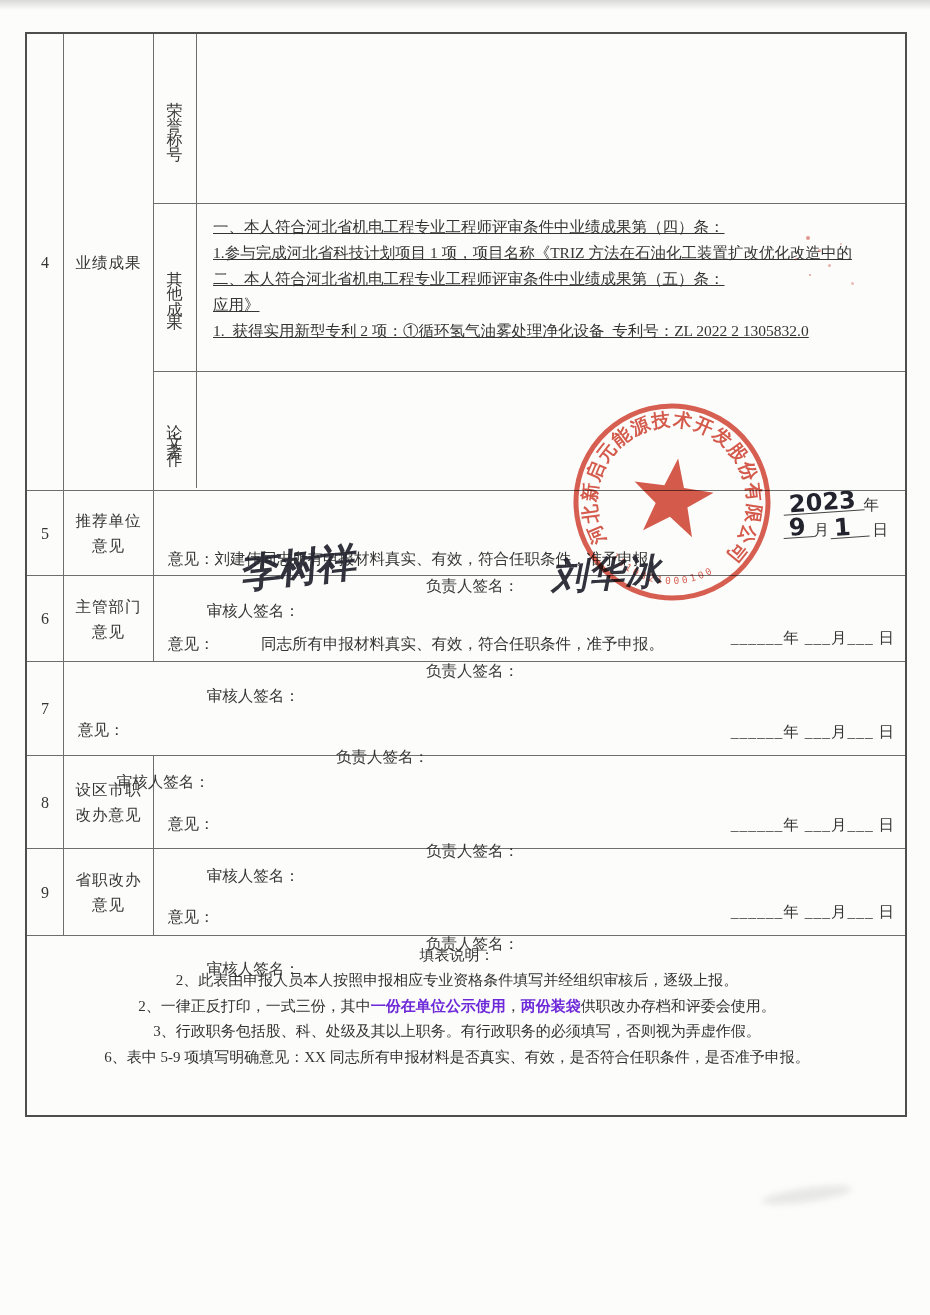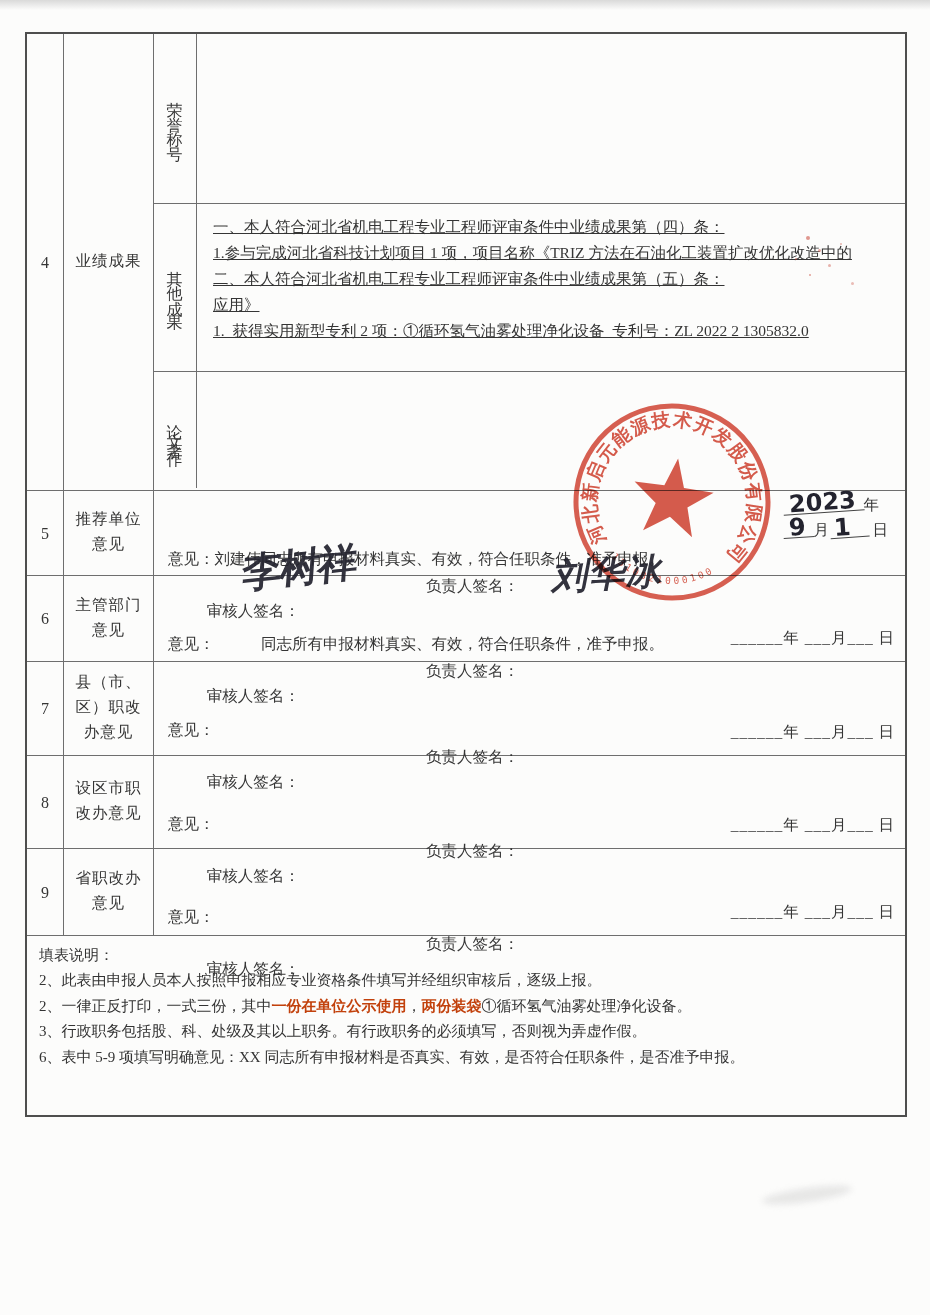--- a/index.html
+++ b/index.html
@@ -21,21 +21,21 @@
   .row { display:flex; width:100%; border-top:1px solid #6e6e6e; }
   .row.first { border-top:none; }
   .cell { border-right:1px solid #6e6e6e; }
   .cell.last { border-right:none; }
   .num {
     width:37px; flex:0 0 37px; display:flex; align-items:center; justify-content:center;
     font-size:16px;
   }
   .rlabel {
     width:90px; flex:0 0 90px; display:flex; align-items:center; justify-content:center;
-    text-align:center; padding:2px 4px; letter-spacing:1px;font-family:Liberation Mono, monospace;
+    text-align:center; padding:2px 4px; letter-spacing:1px;
   }
   .r4-right { flex:1; display:flex; flex-direction:column; }
   .subrow { display:flex; border-top:1px solid #6e6e6e; }
   .subrow.first { border-top:none; }
   .subl {
     width:43px; flex:0 0 43px; border-right:1px solid #6e6e6e;
     display:flex; align-items:center; justify-content:center;
   }
   .vtext { writing-mode:vertical-lr; text-orientation:upright; font-size:16px; }
   .ls-wide  { letter-spacing:15px; }
@@ -68,23 +68,23 @@
   }
   .date5 .hw-val {
     display:inline-block; font-size:24px; transform:rotate(-4deg);
     border-bottom:1.5px solid #444; padding:0 8px 0 6px; line-height:20px;
   }
   .date5 .hw-day { padding:0 18px 0 4px; }
   .date5 .plbl { letter-spacing:1px; }
   
   .notes {
     border-top:1px solid #6e6e6e; padding:7px 30px 4px 12px;
-    font-size:15px; line-height:25.4px; color:#333;
-  }
-  .notes b { font-weight:700; color:#c2410c; }
+    font-size:15px; line-height:25.4px; color:#333;text-align:center;
+  }
+  .notes b { font-weight:700; color:#6d28d9; }
   
   .seal { position:absolute; left:552px; top:382px; mix-blend-mode:multiply; opacity:.88; }
   .speck { position:absolute; border-radius:50%; background:#c94434; }
   .smudge {
     position:absolute; left:762px; top:1188px; width:90px; height:14px;
     background:rgba(175,175,175,.28); border-radius:50%; filter:blur(3px);
     transform:rotate(-8deg);
   }
 </style>
 </head>
@@ -152,21 +152,20 @@
         <div class="sigline">
           <span>审核人签名：</span>
           <span class="sig-principal">负责人签名：</span>
         </div>
         <div class="dateblank">______年 ___月___ 日</div>
       </div>
     </div>
 
     <div class="row" style="height:94px">
       <div class="cell num">7</div>
-      <div class="cell rlabel">县（市、区）职改办意见</div>
       <div class="cell last opcell">
         <div class="opline">意见：</div>
         <div class="sigline">
           <span>审核人签名：</span>
           <span class="sig-principal">负责人签名：</span>
         </div>
         <div class="dateblank">______年 ___月___ 日</div>
       </div>
     </div>
 
@@ -192,21 +191,21 @@
           <span>审核人签名：</span>
           <span class="sig-principal">负责人签名：</span>
         </div>
         <div class="dateblank">______年 ___月___ 日</div>
       </div>
     </div>
 
     <div class="notes" style="height:181px">
       <div>填表说明：</div>
       <div>2、此表由申报人员本人按照申报相应专业资格条件填写并经组织审核后，逐级上报。</div>
-      <div><span>2、一律正反打印，一式三份，其中</span><b>一份在单位公示使用</b><span>，</span><b>两份装袋</b><span>①循环氢气油雾处理净化设备。</span></div>
+      <div><span>2、一律正反打印，一式三份，其中</span><b>一份在单位公示使用</b><span>，</span><b>两份装袋</b><span>供职改办存档和评委会使用。</span></div>
       <div>3、行政职务包括股、科、处级及其以上职务。有行政职务的必须填写，否则视为弄虚作假。</div>
       <div>6、表中 5-9 项填写明确意见：XX 同志所有申报材料是否真实、有效，是否符合任职条件，是否准予申报。</div>
     </div>
   </div>
 
   <svg class="seal" width="240" height="240" viewBox="0 0 240 240">
     <g transform="rotate(8 120 120)">
       <circle cx="120" cy="120" r="96" fill="none" stroke="#cf3a28" stroke-width="5" opacity="0.92"></circle>
       <polygon points="120,76 129.9,104.4 159.9,105 136,123.2 144.7,152 120,134.8 95.3,152 104,123.2 80.1,105 110.1,104.4" fill="#cf3a28" opacity="0.95"></polygon>
       <path id="sealArc" d="M 71.1 178.2 A 76 76 0 1 1 168.9 178.2" fill="none"></path>

